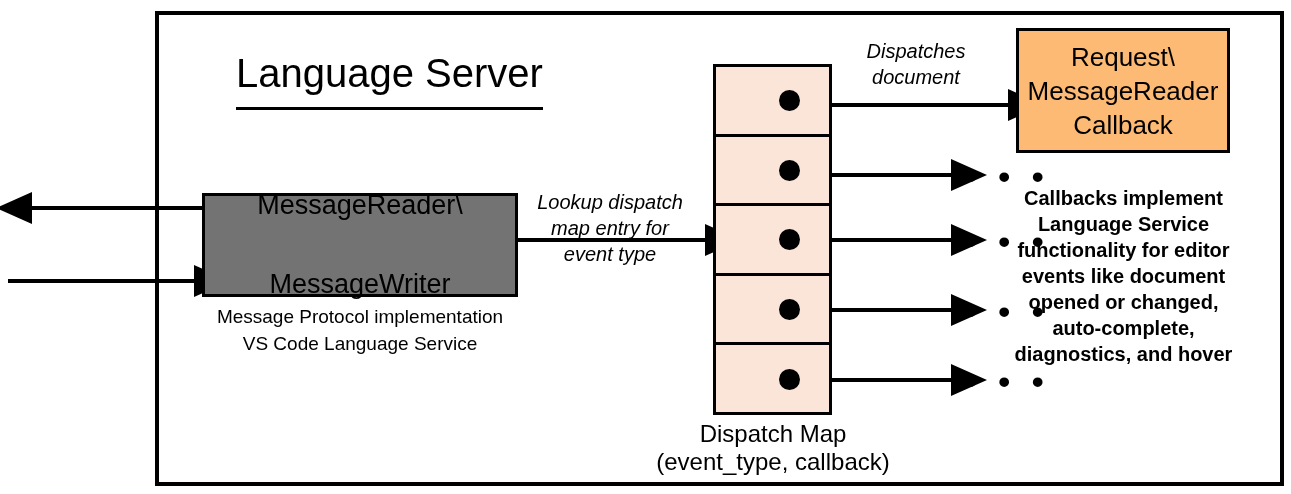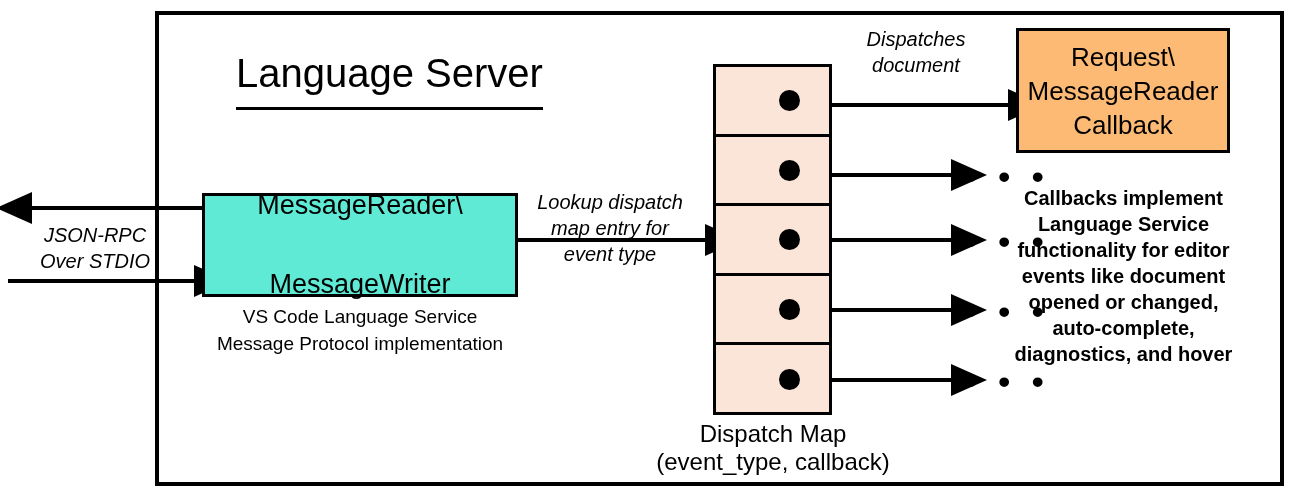--- a/index.html
+++ b/index.html
@@ -44,21 +44,21 @@
   }
 
   
   #reader-box {
     left: 202px;
     top: 193px;
     width: 316px;
     height: 104px;
     border: 3px solid #000000;
     box-sizing: border-box;
-    background: #5eead4;
+    background: #737373;
     display: flex;
     flex-direction: column;
     align-items: center;
     justify-content: center;
     gap: 44px;
   }
   #reader-box .line {
     font-size: 27px;
     line-height: 35px;
     white-space: nowrap;
@@ -141,21 +141,21 @@
 
   
   .anno {
     font-style: italic;
     font-size: 20px;
     line-height: 26px;
     text-align: center;
   }
   #label-jsonrpc { left: 20px; top: 222px; width: 150px; }
   #label-lookup  { left: 518px; top: 153px; width: 184px; margin-top: 36px; }
-  #label-dispatch{ left: 836px; top: 26px;  width: 160px; }
+  #label-dispatch{ left: 836px; top: 38px;  width: 160px; }
 
   
   .ellipsis {
     font-size: 34px;
     line-height: 20px;
     letter-spacing: 6px;
     font-weight: 700;
   }
 
   svg.overlay {
@@ -206,32 +206,28 @@
       <line x1="779" y1="240" x2="953" y2="240" stroke="#000000" stroke-width="4" marker-end="url(#arrowR)"></line>
     </g>
     <g>
       <line x1="779" y1="310" x2="953" y2="310" stroke="#000000" stroke-width="4" marker-end="url(#arrowR)"></line>
     </g>
     <g>
       <line x1="779" y1="380" x2="953" y2="380" stroke="#000000" stroke-width="4" marker-end="url(#arrowR)"></line>
     </g>
   </svg>
 
-  <div class="abs anno" id="label-jsonrpc">
-    <div>JSON-RPC</div>
-    <div>Over STDIO</div>
-  </div>
 
   <div class="abs" id="reader-box">
     <div class="line">MessageReader\</div>
     <div class="line">MessageWriter</div>
   </div>
   <div class="abs" id="reader-caption">
+    <div>Message Protocol implementation</div>
     <div>VS Code Language Service</div>
-    <div>Message Protocol implementation</div>
   </div>
 
   <div class="abs anno" id="label-lookup">
     <div>Lookup dispatch</div>
     <div>map entry for</div>
     <div>event type</div>
   </div>
 
   <div class="abs" id="dispatch-map">
     <div class="map-cell">

